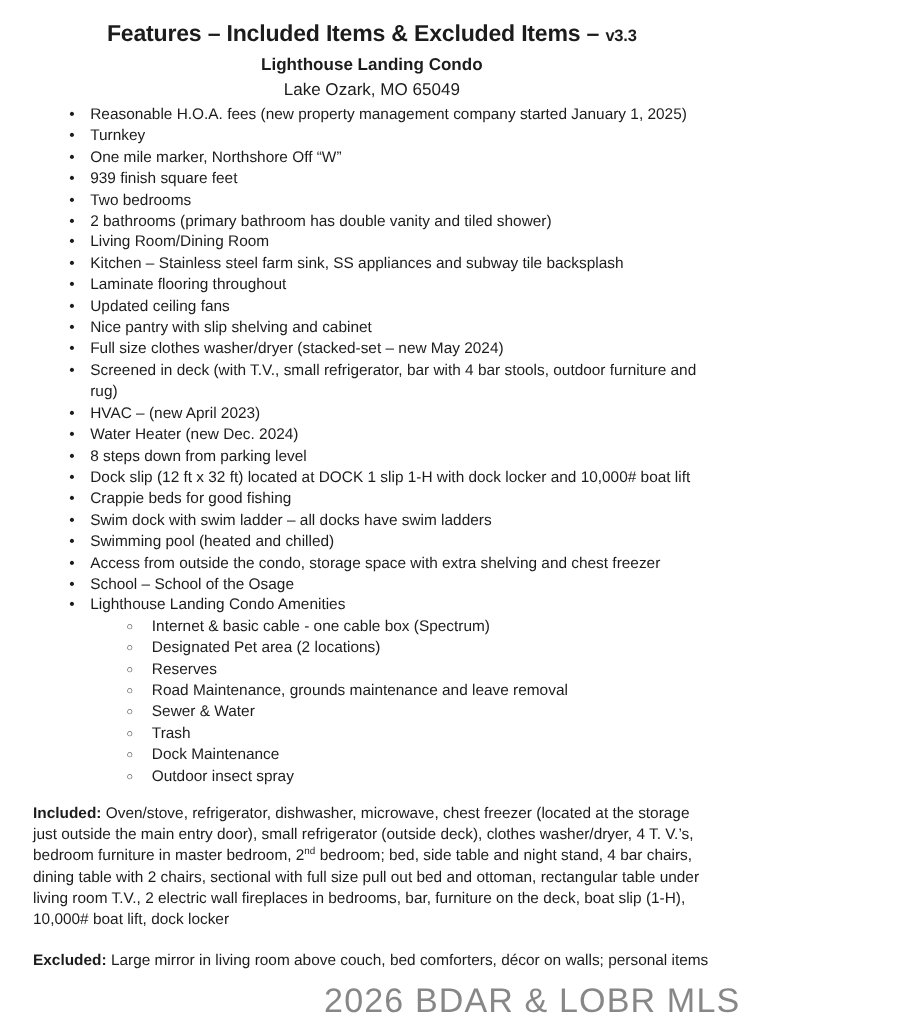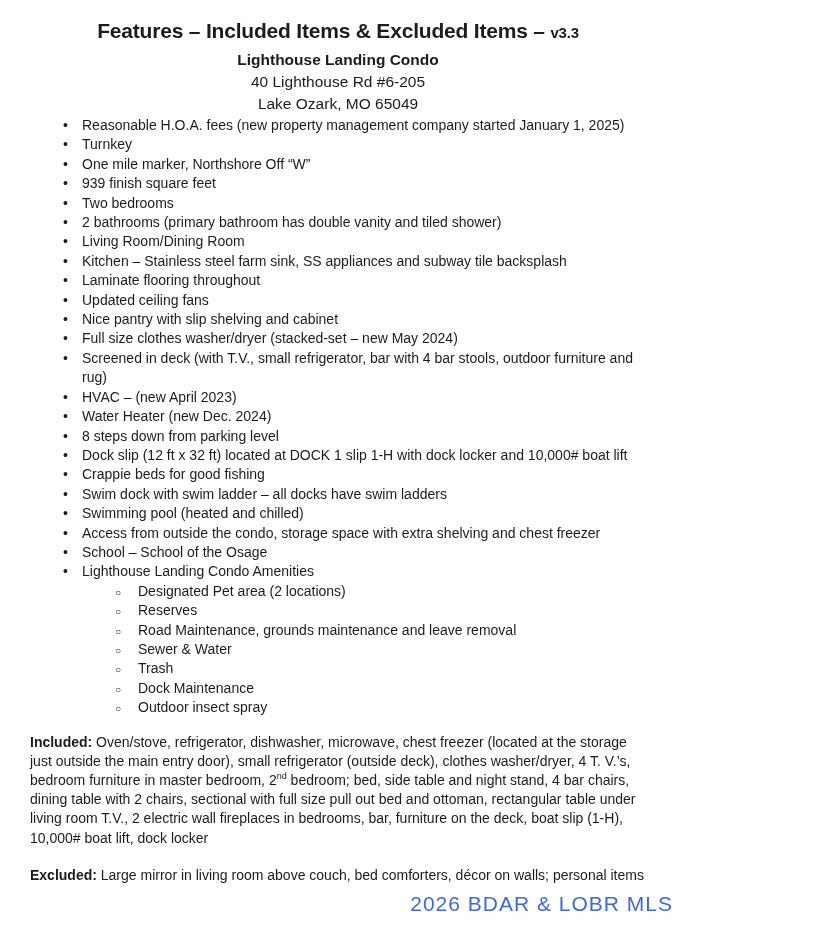--- a/index.html
+++ b/index.html
@@ -95,39 +95,38 @@
     font-size: 9px;
     vertical-align: super;
     line-height: 0;
   }
   .excluded-para { margin-top: 18px; }
   
   .watermark {
     position: absolute;
     right: 3px;
     top: 892px;
-    font-size: 21px;
+    font-size: 31px;
     letter-spacing: 1px;
-    color: #1d4ed8;
+    color: #737373;
     opacity: 0.85;
     white-space: nowrap;
     pointer-events: none;
   }
 </style>
 </head>
 <body>
 
 <div class="page">
 
   <div class="doc-header">
     <div class="doc-title">
       <span>Features – Included Items &amp; Excluded Items – </span><span class="version">v3.3</span>
     </div>
     <div class="doc-subtitle">Lighthouse Landing Condo</div>
-    <div class="doc-address">40 Lighthouse Rd #6-205</div>
     <div class="doc-address">Lake Ozark, MO 65049</div>
   </div>
 
 
   <ul class="features">
     <li>Reasonable H.O.A. fees (new property management company started January 1, 2025)</li>
     <li>Turnkey</li>
     <li>One mile marker, Northshore Off “W”</li>
     <li>939 finish square feet</li>
     <li>Two bedrooms</li>
@@ -144,20 +143,21 @@
     <li>8 steps down from parking level</li>
     <li>Dock slip (12 ft x 32 ft) located at DOCK 1 slip 1-H with dock locker and 10,000# boat lift</li>
     <li>Crappie beds for good fishing</li>
     <li>Swim dock with swim ladder – all docks have swim ladders</li>
     <li>Swimming pool (heated and chilled)</li>
     <li>Access from outside the condo, storage space with extra shelving and chest freezer</li>
     <li>School – School of the Osage</li>
     <li>
       <span>Lighthouse Landing Condo Amenities</span>
       <ul class="amenities">
+        <li>Internet &amp; basic cable - one cable box (Spectrum)</li>
         <li>Designated Pet area (2 locations)</li>
         <li>Reserves</li>
         <li>Road Maintenance, grounds maintenance and leave removal</li>
         <li>Sewer &amp; Water</li>
         <li>Trash</li>
         <li>Dock Maintenance</li>
         <li>Outdoor insect spray</li>
       </ul>
     </li>
   </ul>

